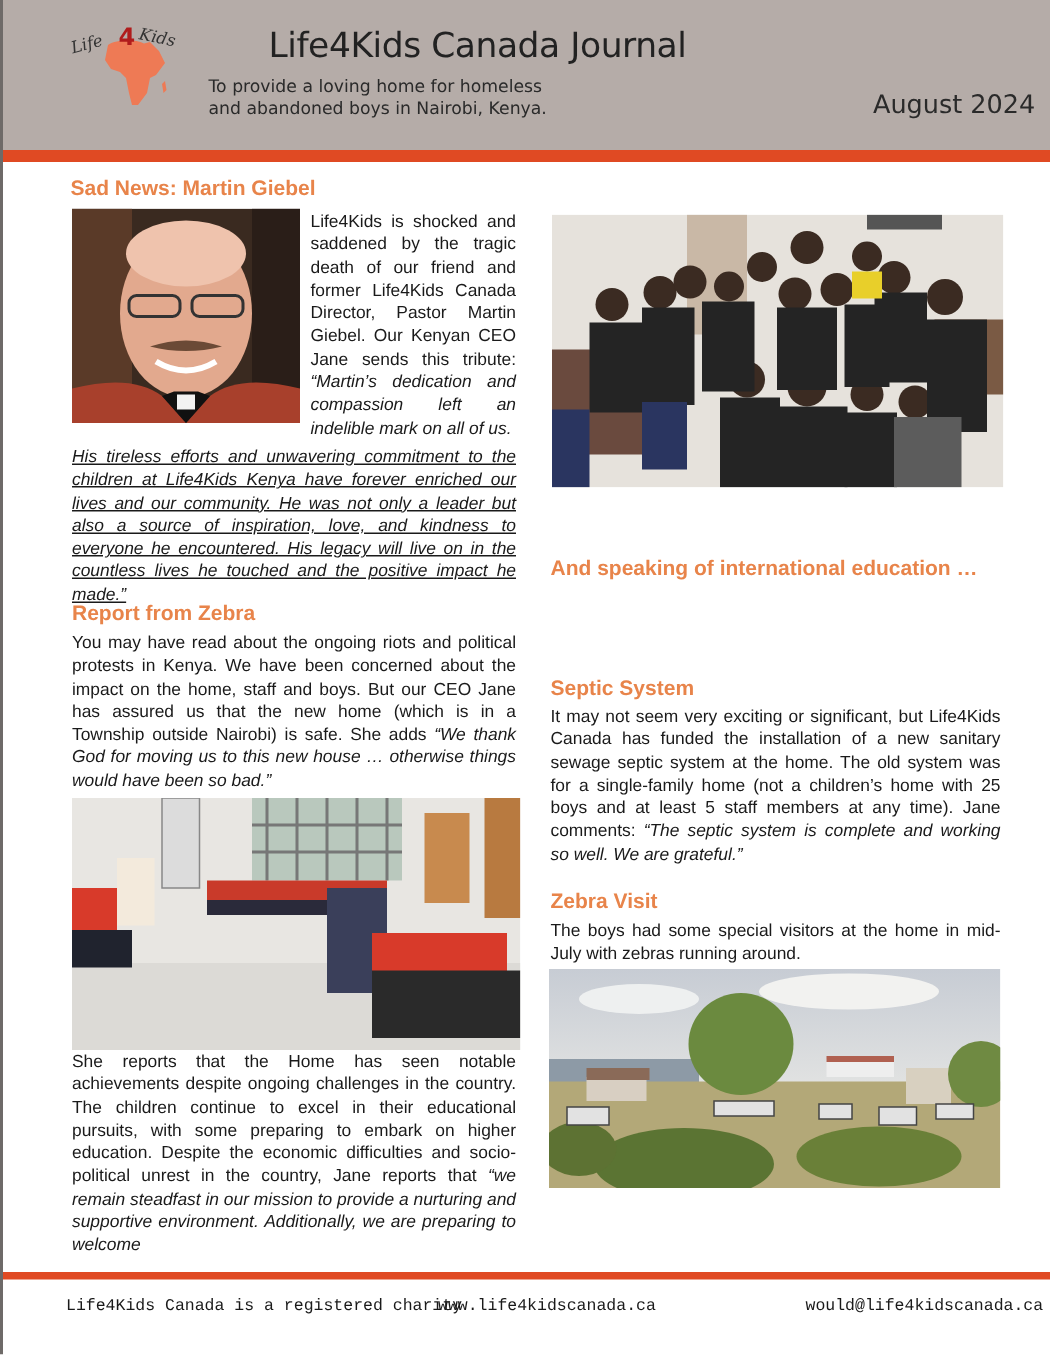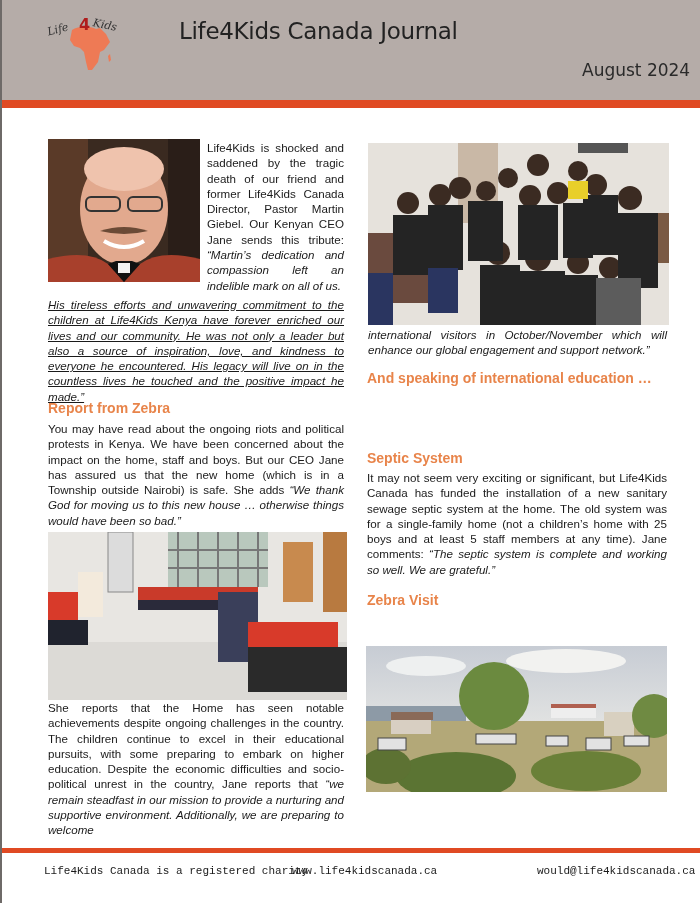--- a/index.html
+++ b/index.html
@@ -32,24 +32,29 @@
     <div class="logo">
       <svg width="90" height="60" viewBox="0 0 90 60">
         <path d="M30 18 C36 14,48 14,54 17 L58 16 L64 22 L68 30 L62 38 L58 40 L56 50 L50 58 L46 58 L44 50 L42 40 L38 36 L32 34 L28 28 Z" fill="#ee7a55"></path>
         <path d="M66 44 L68 42 L69 48 L67 50 Z" fill="#ee7a55"></path>
         <text x="6" y="20" font-family="DejaVu Serif, serif" font-size="11" font-style="italic" fill="#333" transform="rotate(-15 20 20)">Life</text>
         <text x="37" y="18" font-family="DejaVu Sans, sans-serif" font-size="16" font-weight="bold" fill="#b01c1c">4</text>
         <text x="50" y="16" font-family="DejaVu Serif, serif" font-size="11" font-style="italic" fill="#333" transform="rotate(12 60 16)">Kids</text>
       </svg>
     </div>
     <div class="title">Life4Kids Canada Journal</div>
+    <div class="tagline">
+      <div>To provide a loving home for homeless</div>
+      <div>and abandoned boys in Nairobi, Kenya.</div>
+    </div>
     <div class="date">August 2024</div>
   </div>
   <div class="header-bar"></div>
 
+  <div class="h2" style="left:45px; top:117px;">Sad News: Martin Giebel</div>
 
   <div class="photo" style="left:46px; top:139px; width:152px; height:143px;" title="Portrait of Pastor Martin Giebel">
     <svg viewBox="0 0 152 143" preserveAspectRatio="none">
       <rect width="152" height="143" fill="#3a2a20"></rect>
       <rect x="0" y="0" width="40" height="143" fill="#5a3a28"></rect>
       <rect x="120" y="0" width="32" height="143" fill="#2a1e18"></rect>
       <ellipse cx="76" cy="70" rx="44" ry="56" fill="#e2a98e"></ellipse>
       <ellipse cx="76" cy="30" rx="40" ry="22" fill="#efc3ad"></ellipse>
       <rect x="38" y="58" width="34" height="14" rx="5" fill="none" stroke="#333" stroke-width="2"></rect>
       <rect x="80" y="58" width="34" height="14" rx="5" fill="none" stroke="#333" stroke-width="2"></rect>
@@ -143,32 +148,30 @@
           <rect x="152" y="128" width="45" height="54"></rect>
         <rect x="195" y="132" width="35" height="50"></rect>
       </g>
       <rect x="200" y="38" width="20" height="18" fill="#e8cf2a"></rect>
       <rect x="228" y="135" width="45" height="47" fill="#5c5c5c"></rect>
       <rect x="0" y="130" width="25" height="52" fill="#2a3560"></rect>
       <rect x="60" y="125" width="30" height="45" fill="#2a3560"></rect>
     </svg>
   </div>
 
-  <div class="txt" style="left:366px; top:327px; width:299px;">
-    <i>international visitors in October/November which will enhance our global engagement and support network.”</i>
-  </div>
 
   <div class="h2" style="left:365px; top:370px;">And speaking of international education …</div>
 
   <div class="h2" style="left:365px; top:450px;">Septic System</div>
   <div class="txt" style="left:365px; top:470px; width:300px;">
     <span>It may not seem very exciting or significant, but Life4Kids Canada has funded the installation of a new sanitary sewage septic system at the home. The old system was for a single-family home (not a children’s home with 25 boys and at least 5 staff members at any time). Jane comments: </span><i>“The septic system is complete and working so well. We are grateful.”</i>
   </div>
 
   <div class="h2" style="left:365px; top:592px;">Zebra Visit</div>
+  <div class="txt" style="left:365px; top:613px; width:300px;">The boys had some special visitors at the home in mid-July with zebras running around.</div>
 
   <div class="photo" style="left:364px; top:646px; width:301px; height:146px;" title="Zebras running in the field near the home">
     <svg viewBox="0 0 301 146" preserveAspectRatio="none">
       <defs>
         <linearGradient id="sky" x1="0" y1="0" x2="0" y2="1">
           <stop offset="0" stop-color="#c7ccd4"></stop>
             <stop offset="1" stop-color="#e2e3e2"></stop>
         </linearGradient>
       </defs>
       <rect width="301" height="80" fill="url(#sky)"></rect>

